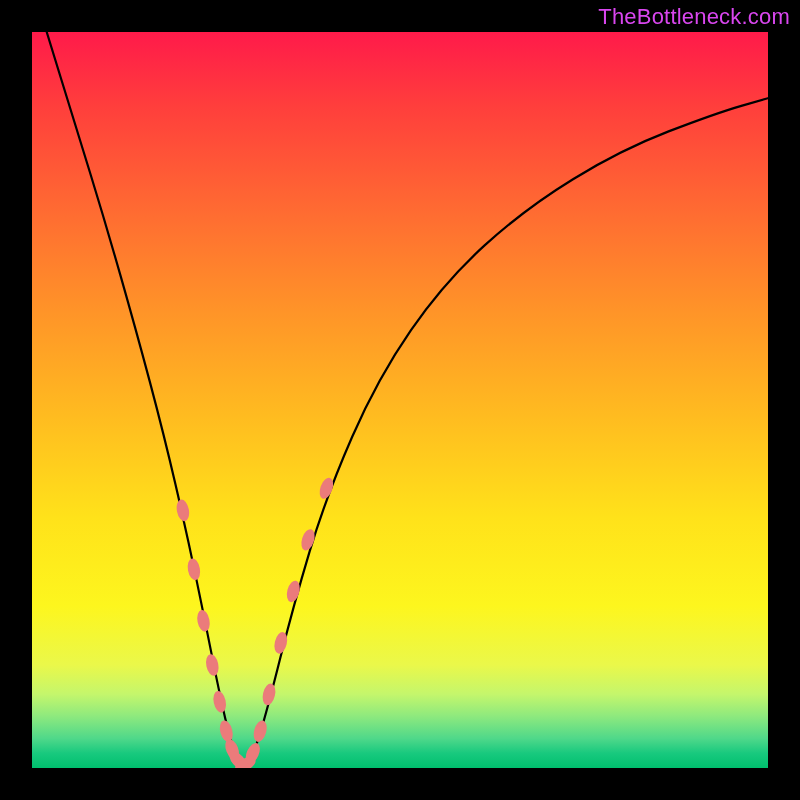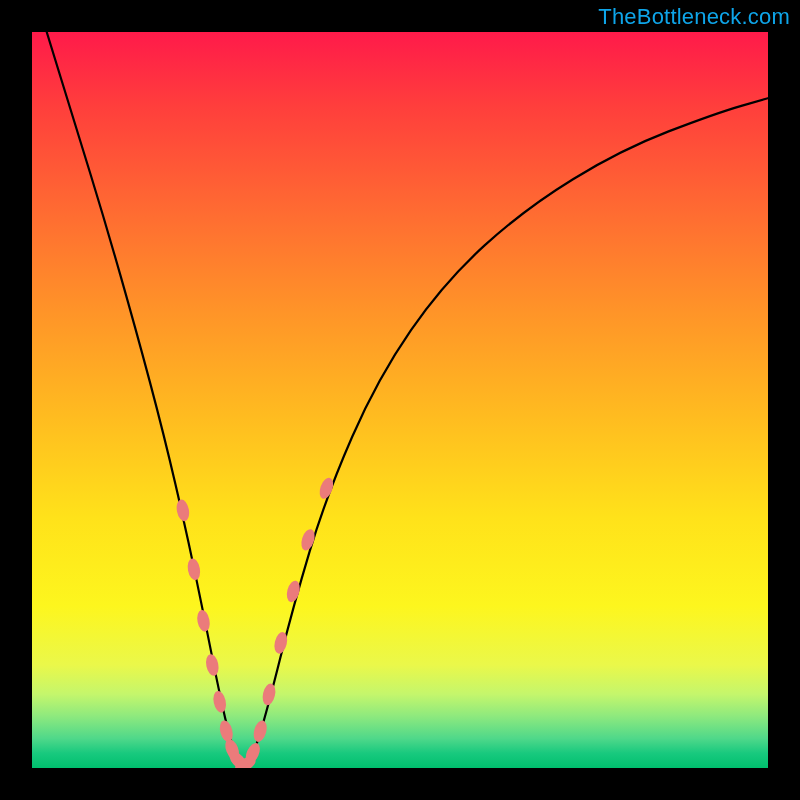--- a/index.html
+++ b/index.html
@@ -57,21 +57,21 @@
     height: 736px;
     overflow: visible;
   }
   .watermark {
     position: absolute;
     top: 4px;
     right: 10px;
     font-family: Arial, Helvetica, sans-serif;
     font-size: 22px;
     font-weight: 400;
-    color: #0ea5e9;
+    color: #d946ef;
     user-select: none;
     letter-spacing: 0.2px;
   }
 </style>
 </head>
 <body>
 
 <div class="frame">
   <div class="plot-area">
     <div class="gradient"></div>

